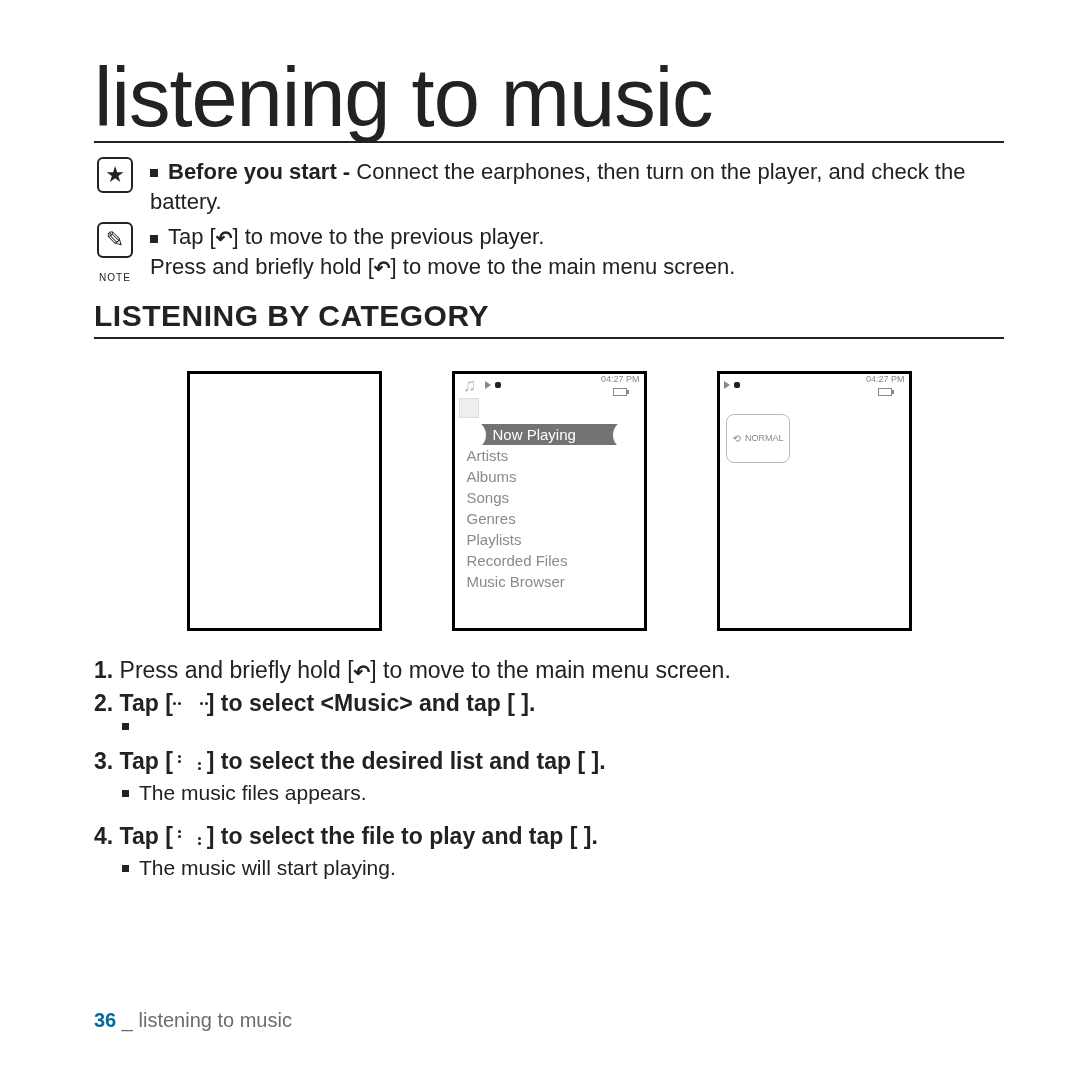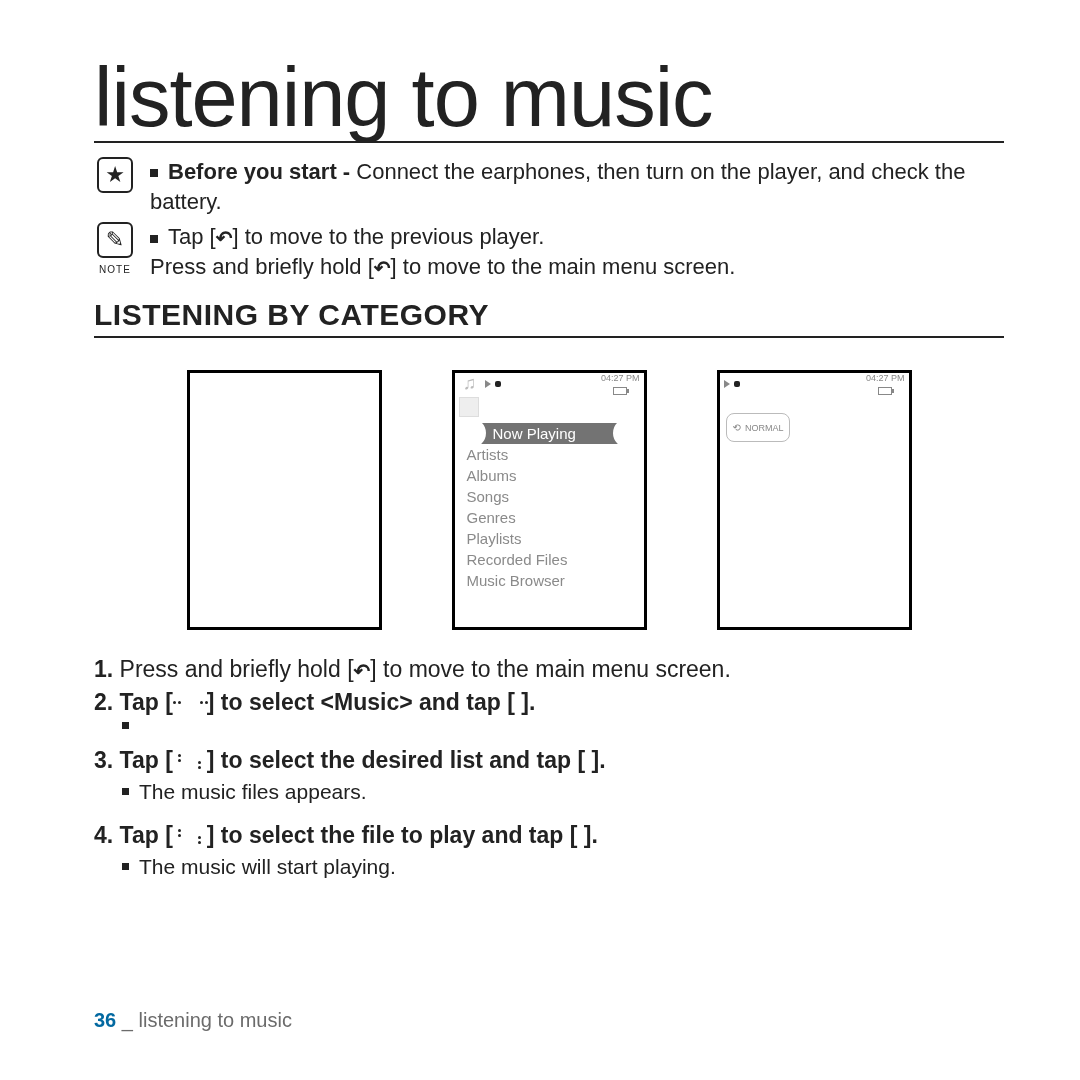--- a/index.html
+++ b/index.html
@@ -22,21 +22,21 @@
     margin-bottom: 14px;
   }
   .intro-block { margin-bottom: 16px; }
   .intro-row { display: flex; align-items: flex-start; gap: 14px; margin-bottom: 6px; }
   .icon-box {
     width: 36px; height: 36px;
     border: 2px solid #222; border-radius: 6px;
     display: inline-flex; align-items: center; justify-content: center;
     font-size: 22px; flex-shrink: 0;
   }
-  .note-label { font-size: 10px; text-align: center; margin-top: 6px; letter-spacing: 1px;}
+  .note-label { font-size: 10px; text-align: center; margin-top: 14px; letter-spacing: 1px;}
   .icon-col { display: flex; flex-direction: column; align-items: center; width: 42px; flex-shrink: 0;}
   .intro-text { font-size: 22px; line-height: 1.35; }
   .bullet { display: inline-block; width: 8px; height: 8px; background: #222; margin-right: 10px; vertical-align: middle; }
   .section-heading {
     font-size: 30px;
     font-weight: 700;
     letter-spacing: 0.5px;
     border-bottom: 2px solid #222;
     padding-bottom: 4px;
     margin-top: 10px;
@@ -90,22 +90,22 @@
     width:30px; height:30px; background:#fff; border-radius:50%;
     transform: translate(10%, -50%);
   }
   .now-text { position:relative; z-index:1; padding-left:26px;}
   .album-art-row {
     display:flex; gap:4px; padding:2px 4px 6px;
   }
   .album-art { width:20px; height:20px; background:#eee; border:1px solid #ddd;}
   
   .np-badge {
-    margin: 18px 6px 0; padding:8px 6px; font-size:9px; color:#888;
-    border:1px solid #bbb; border-radius:8px; display:inline-flex; align-items:flex-end; gap:4px;
+    margin: 18px 6px 0; padding:18px 6px; font-size:9px; color:#888;
+    border:1px solid #bbb; border-radius:8px; display:inline-flex; align-items:flex-start; gap:4px;
   }
   .repeat-icon::before { content:"⟲"; font-size:10px; }
   
   .steps { margin-top: 6px; }
   .step { font-size: 23px; margin-bottom: 6px; }
   .step .num { font-weight:700; }
   .substep {
     font-size: 21px; margin: 6px 0 18px 28px; display:flex; align-items:center;
   }
   .substep .bullet { width:7px; height:7px; }

